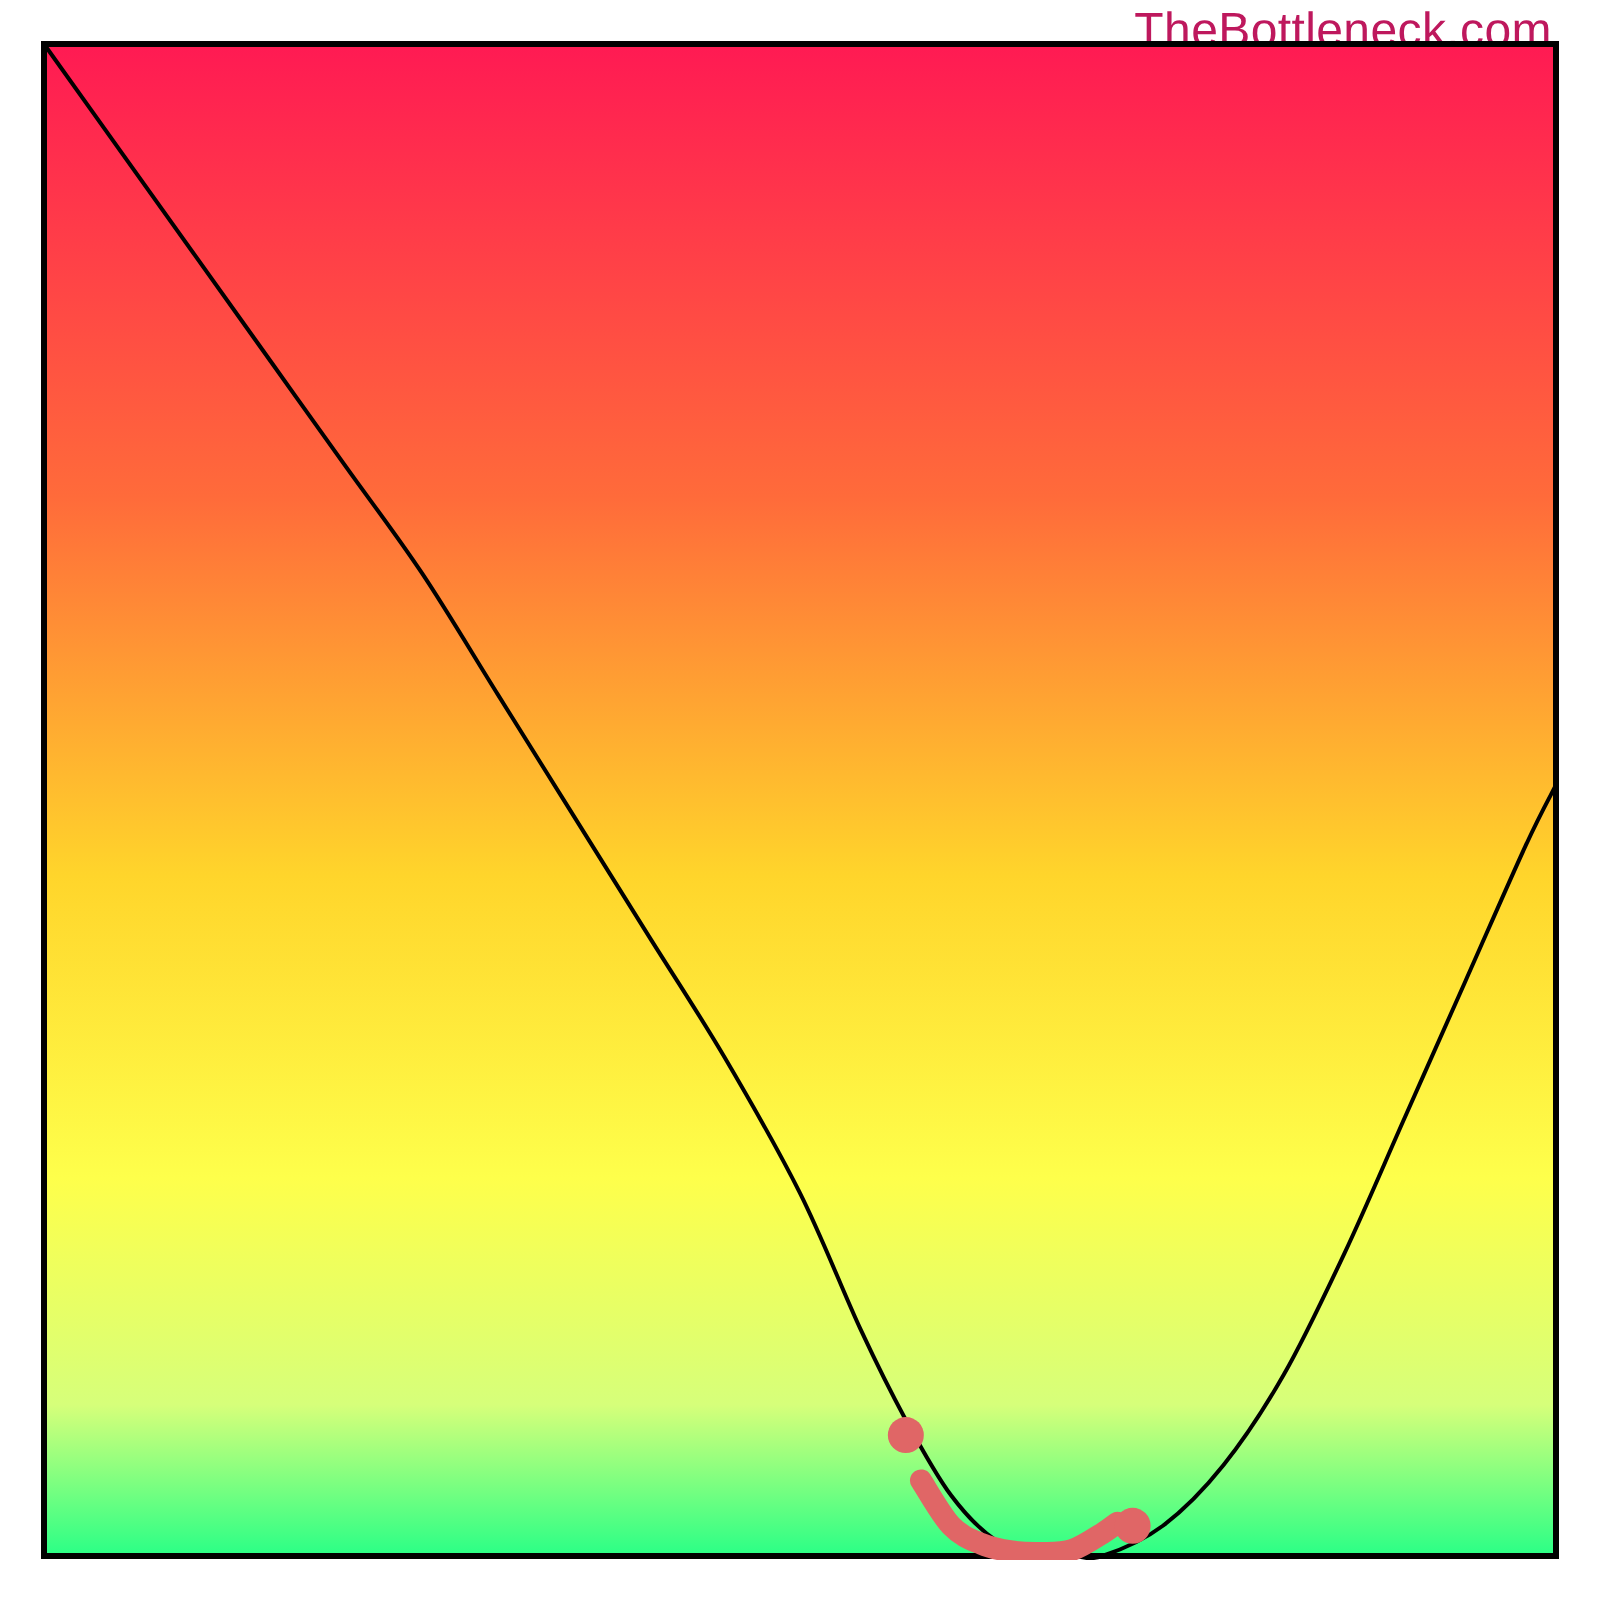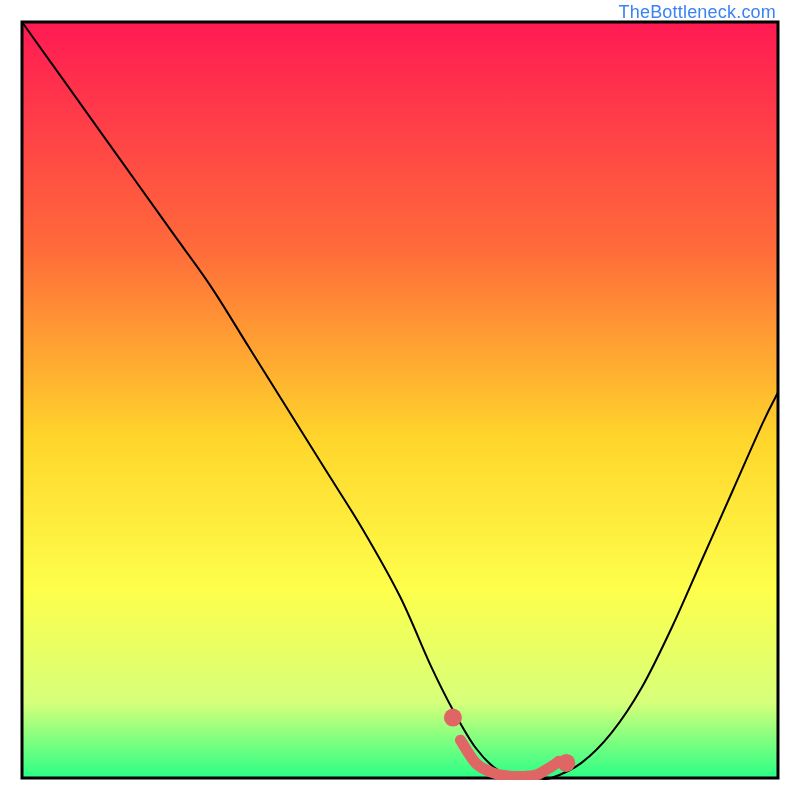--- a/index.html
+++ b/index.html
@@ -22,23 +22,23 @@
     left: 20px;
     top: 20px;
     width: 760px;
     height: 760px;
     box-sizing: border-box;
   }
   .watermark {
     position: absolute;
     top: 2px;
     right: 24px;
-    font-size: 18px;
+    font-size: 24px;
     font-weight: 500;
-    color: #3b82f6;
+    color: #be185d;
     letter-spacing: 0.2px;
     font-family: Arial, Helvetica, sans-serif;
   }
   svg {
     display: block;
   }
 </style>
 </head>
 <body>
 

